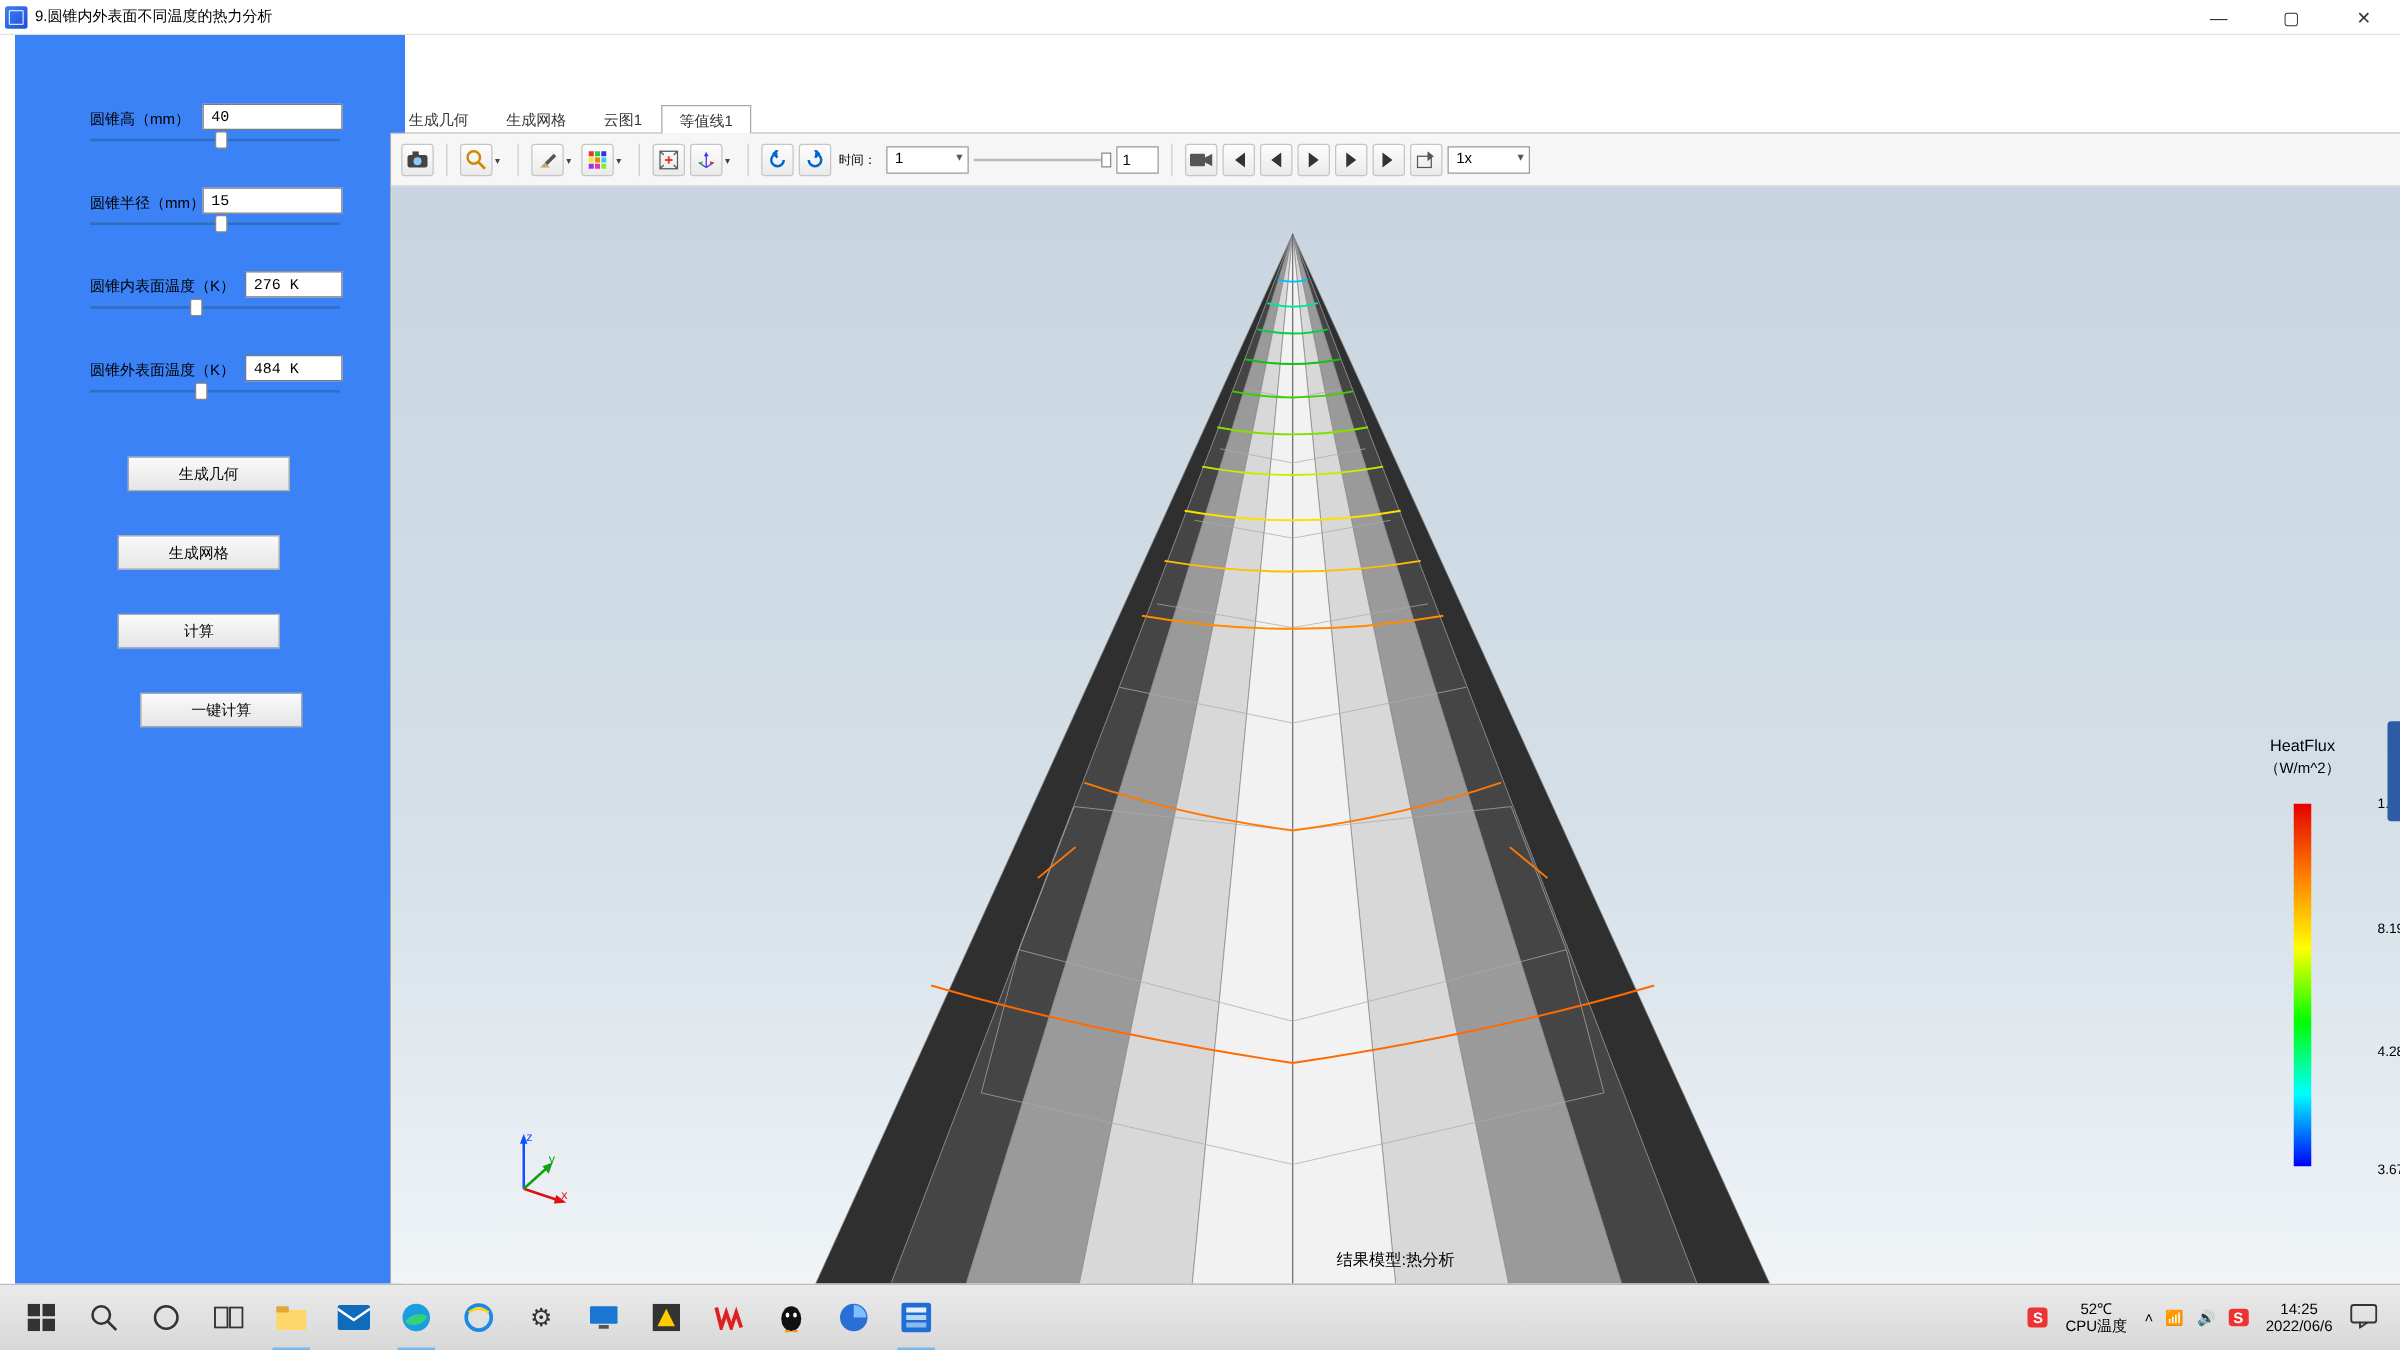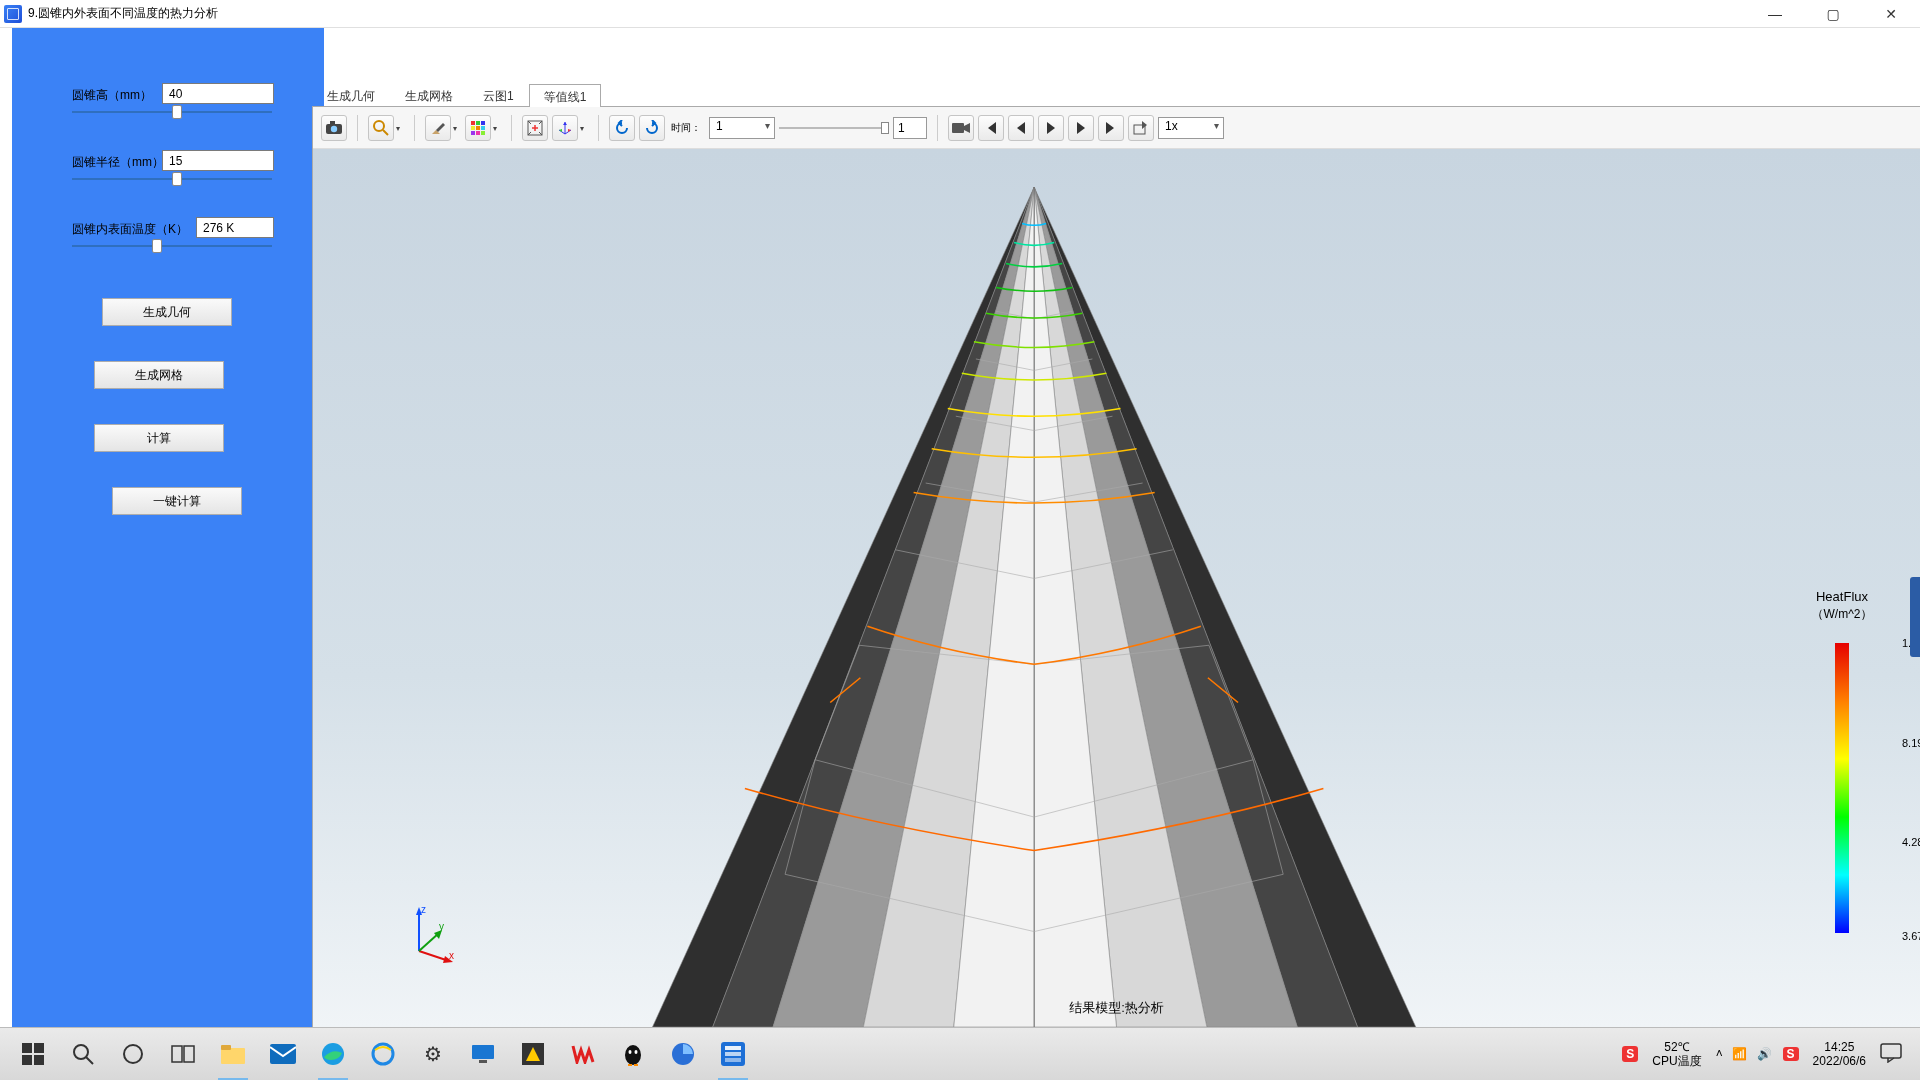--- a/index.html
+++ b/index.html
@@ -13,21 +13,21 @@
   .titlebar .spacer { flex: 1; }
   .titlebar .winbtn { width: 58px; height: 28px; display: flex; align-items: center; justify-content: center; font-size: 14px; color:#333; }
 
   
   .workarea { position: absolute; top: 28px; left: 0; right: 0; bottom: 53px; overflow: hidden; }
 
   
   .sidebar { position: absolute; left: 12px; top: 0; width: 312px; bottom: 0; background: #3b82f6; padding: 55px 30px 0 60px; }
   .param-row { margin-bottom: 27px; position: relative; height: 40px; }
   .param-label { position: absolute; left: 0; top: 4px; font-size: 12px; color:#000; }
-  .param-input { position:absolute; left:90px; top:0; width: 112px; height: 21px; border: 1px solid #7a7a7a; padding: 1px 6px; font-size: 12px; background:#fff; }
+  .param-input { position:absolute; left:90px; top:0; width: 112px; height: 21px; border: 1px solid #7a7a7a; padding: 1px 6px; font-size: 12px; background:#fff;font-family:Liberation Mono, monospace; }
   .param-slider { position: absolute; left: 0; top: 25px; width: 200px; }
   .param-slider .track { height:2px; background:#2f6fbf; position:relative; top:3px; }
   .param-slider .thumb { position:absolute; top:-3px; width:10px; height:14px; background:#fff; border:1px solid #888; border-radius:2px; }
   .btn { display:block; width: 130px; height: 28px; margin: 0 0 35px 30px; border:1px solid #adadad; background: linear-gradient(#fafafa,#e5e5e5); font-size:12px; cursor:pointer; }
 
   
   .tabs { position: absolute; left: 312px; top: 55px; right: 0; height: 24px; border-bottom: 1px solid #aaa; display: flex; padding-left: 0; gap: 0; }
   .tab { padding: 4px 14px 3px; border:1px solid transparent; border-bottom:none; font-size:12px; color:#333; cursor:pointer; }
   .tab.active { border-color:#aaa; background:#fff; position:relative; top:1px; }
 
@@ -115,20 +115,28 @@
 
     <div class="param-row">
       <span class="param-label">圆锥内表面温度（K）</span>
       <input class="param-input" style="left: 124px; width: 78px;" value="276 K">
       <div class="param-slider">
         <div class="track"></div>
           <div class="thumb" style="left:40%"></div>
       </div>
     </div>
 
+    <div class="param-row">
+      <span class="param-label">圆锥外表面温度（K）</span>
+      <input class="param-input" style="left: 124px; width: 78px;" value="484 K">
+      <div class="param-slider">
+        <div class="track"></div>
+          <div class="thumb" style="left:42%"></div>
+      </div>
+    </div>
 
     <div style="height:14px"></div>
     <button class="btn">生成几何</button>
     <button class="btn" style="margin-left:22px">生成网格</button>
     <button class="btn" style="margin-left:22px">计算</button>
     <button class="btn" style="margin-left:40px">一键计算</button>
   </div>
 
   <div class="tabs">
     <div class="tab">生成几何</div>

